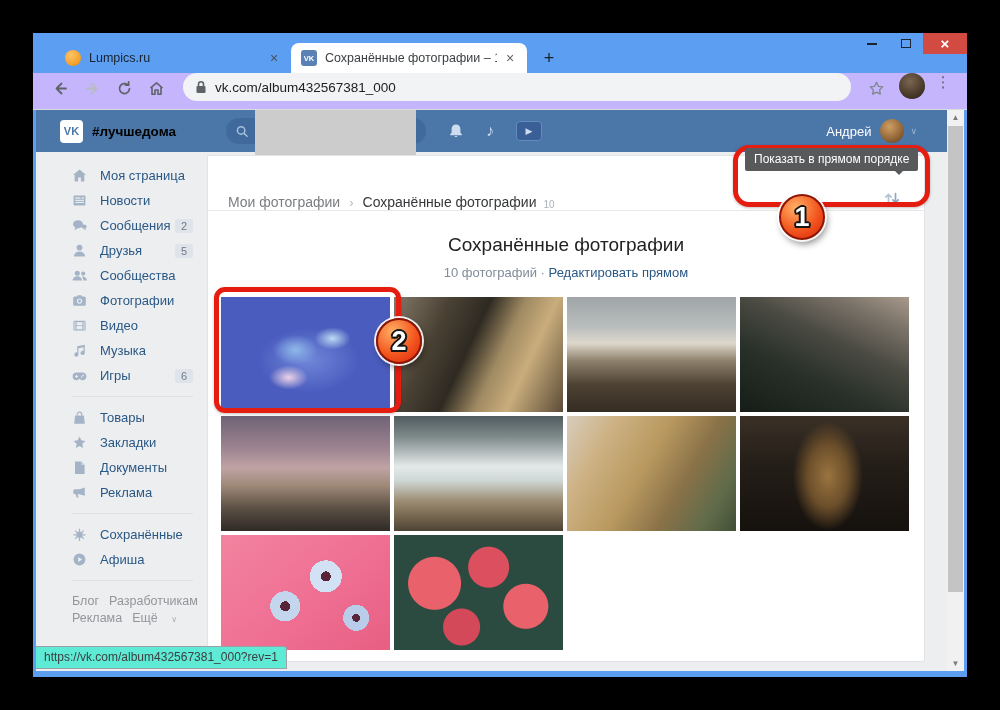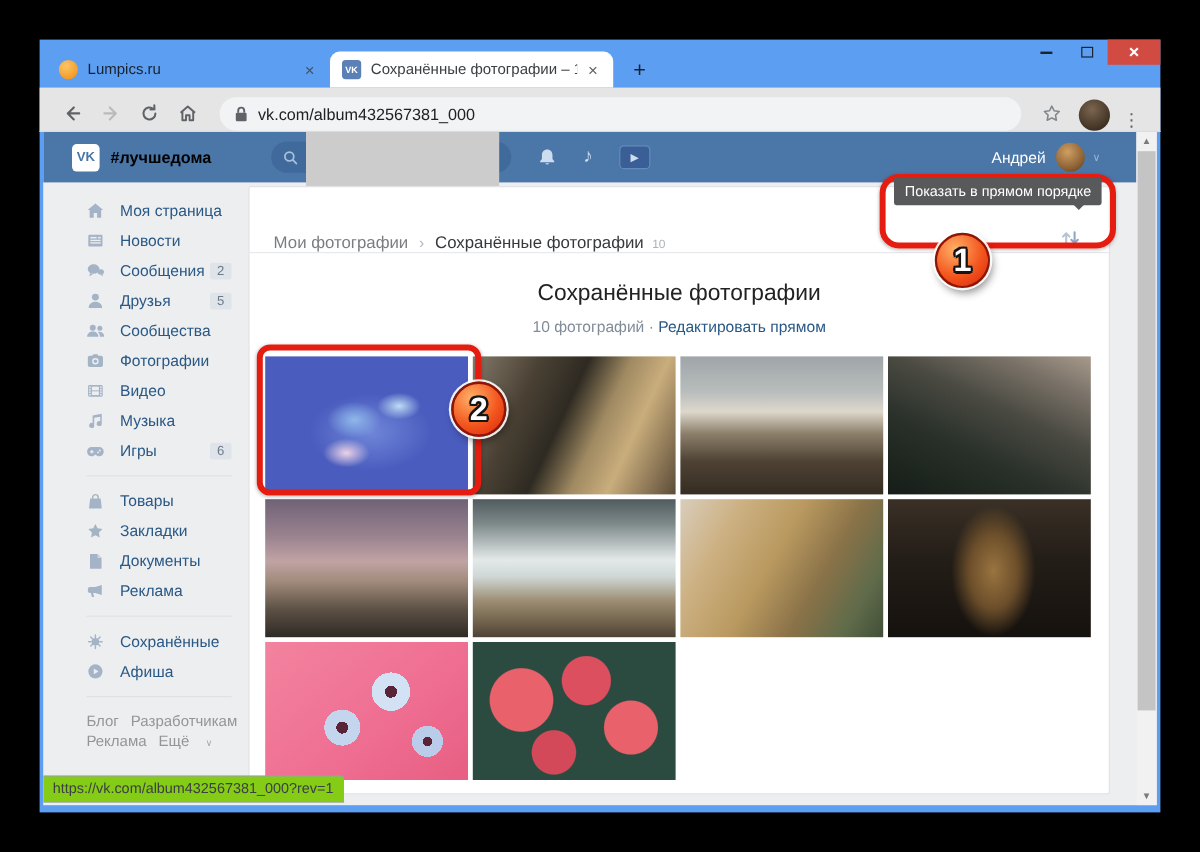--- a/index.html
+++ b/index.html
@@ -8,32 +8,32 @@
 
   
   .window { position:absolute; left:33px; top:33px; width:934px; height:644px; background:#5c9ff2; }
 
   .win-controls { position:absolute; top:0; right:0; height:21px; display:flex; z-index:30; }
   .win-btn { width:34px; height:21px; display:flex; align-items:center; justify-content:center; color:#1c2430; font-size:13px; cursor:default; }
   .win-btn .mini-glyph { width:10px; height:2px; background:#1c2430; display:block; }
   .win-btn .max-glyph { width:10px; height:9px; border:1.6px solid #1c2430; display:block; }
   .win-btn.close { width:44px; background:#d24b42; color:#fff; font-size:15px; font-weight:bold; }
 
-  .tabbar { height:40px; display:flex; align-items:flex-end; padding-left:6px; position:relative; }
+  .tabbar { height:40px; display:flex; align-items:flex-end; padding-left:22px; position:relative; }
   .tab { height:30px; width:236px; display:flex; align-items:center; padding:0 8px 0 10px; font-size:12.5px; color:#18222e; }
   .tab.active { background:#fff; border-radius:8px 8px 0 0; color:#3c4043; }
   .favicon { width:16px; height:16px; border-radius:50%; flex:0 0 auto; margin-right:8px; }
   .favicon.lumpics { background:radial-gradient(circle at 38% 32%, #fdc568, #f49d26 70%, #e38a14); }
   .favicon.vk { border-radius:3px; background:#5b80b5; color:#fff; font-size:7.5px; font-weight:bold; display:flex; align-items:center; justify-content:center; }
   .tab-title { flex:1; overflow:hidden; white-space:nowrap; text-overflow:clip; }
   .tab-close { width:18px; height:18px; border-radius:50%; display:flex; align-items:center; justify-content:center; color:#4a515a; font-size:14px; margin-left:4px; }
   .tab.active .tab-close { color:#5f6368; }
   .new-tab { width:28px; height:28px; margin:0 0 1px 8px; display:flex; align-items:center; justify-content:center; font-size:18px; color:#18222e; }
 
-  .toolbar { height:37px; background:#e5e5e5; border-bottom:1px solid #dadce0; display:flex; align-items:flex-end; padding:0 12px; }
+  .toolbar { height:37px; background:#c4b5fd; border-bottom:1px solid #dadce0; display:flex; align-items:flex-start; padding:0 12px; }
   .nav-btn { width:30px; height:30px; display:flex; align-items:center; justify-content:center; margin-right:2px; }
   .omnibox { flex:1; height:28px; background:#f1f3f4; border-radius:14px; display:flex; align-items:center; padding:0 12px; margin:0 10px; }
   .omnibox .url { font-size:13.5px; color:#202124; margin-left:8px; }
   .avatar-toolbar { width:26px; height:26px; border-radius:50%; background:radial-gradient(circle at 42% 32%, #7a6550, #4a3a2a 60%, #241b12); margin:0 6px; }
   .menu-dots { width:24px; text-align:center; color:#5f6368; font-size:15px; letter-spacing:0; }
 
   
   .page { position:absolute; left:3px; top:77px; width:928px; height:561px; background:#edeef0; overflow:hidden; }
   .page-content { position:absolute; left:0; top:0; width:911px; height:561px; }
 
@@ -124,21 +124,21 @@
     border:2px solid #8f1604;
     box-shadow:0 0 0 2px rgba(255,255,255,.9), 2px 4px 7px rgba(0,0,0,.45);
     display:flex; align-items:center; justify-content:center;
     color:#fff; font-size:27px; font-weight:bold; z-index:70;
     text-shadow:-2px 0 0 #151515, 2px 0 0 #151515, 0 -2px 0 #151515, 0 2px 0 #151515,
                 -1.5px -1.5px 0 #151515, 1.5px -1.5px 0 #151515, -1.5px 1.5px 0 #151515, 1.5px 1.5px 0 #151515; }
   .anno-circle.c1 { left:743px; top:84px; }
   .anno-circle.c2 { left:340px; top:208px; }
 
   
-  .status-bubble { position:absolute; left:0; bottom:2px; background:#84cc16; border:1px solid #9aa0a6; border-left:none; border-radius:0 3px 0 0; font-size:12px; color:#3c4043; padding:3px 8px 4px; z-index:80; }
+  .status-bubble { position:absolute; left:0; bottom:2px; background:#5eead4; border:1px solid #9aa0a6; border-left:none; border-radius:0 3px 0 0; font-size:12px; color:#3c4043; padding:3px 8px 4px; z-index:80; }
 </style>
 </head>
 <body>
 
 <div class="window">
 
   <div class="win-controls">
     <div class="win-btn">
         <span class="mini-glyph"></span>
       </div>

